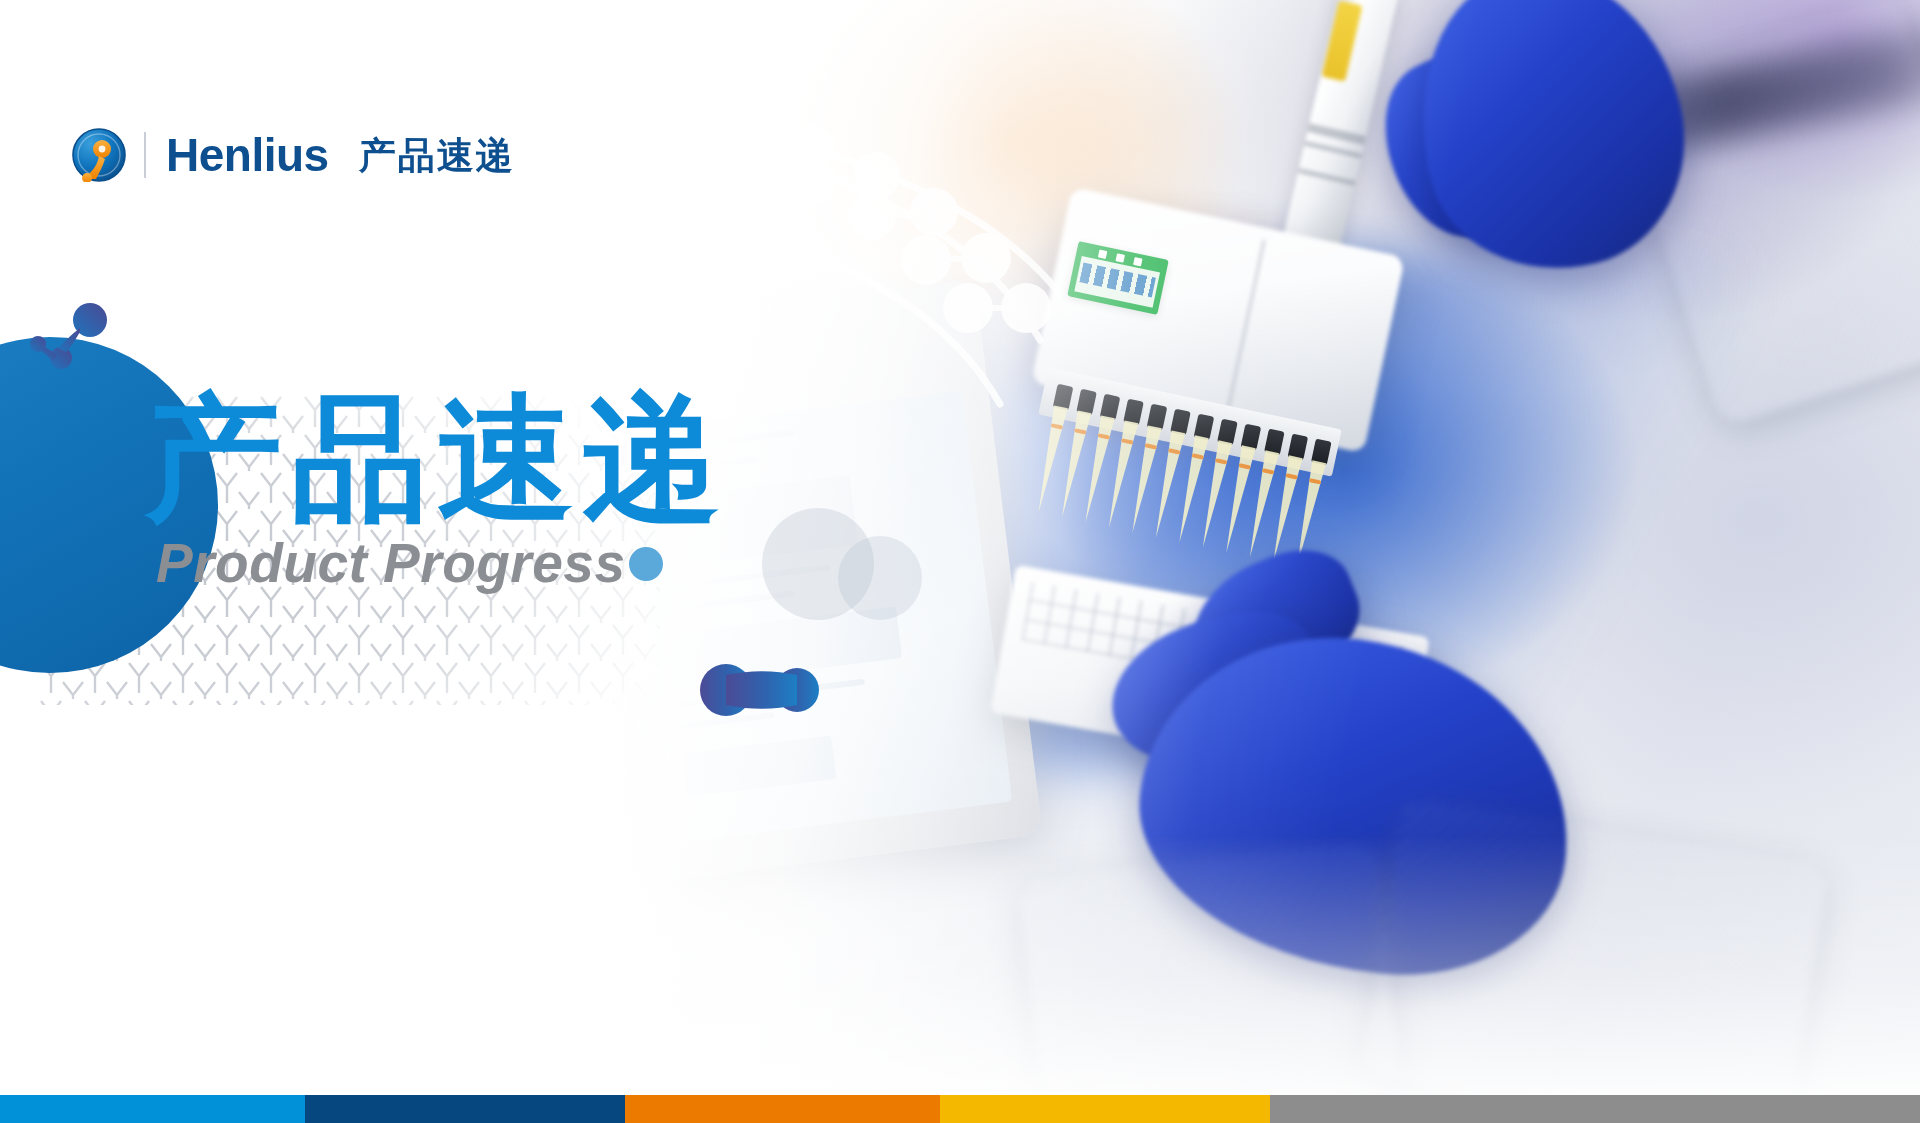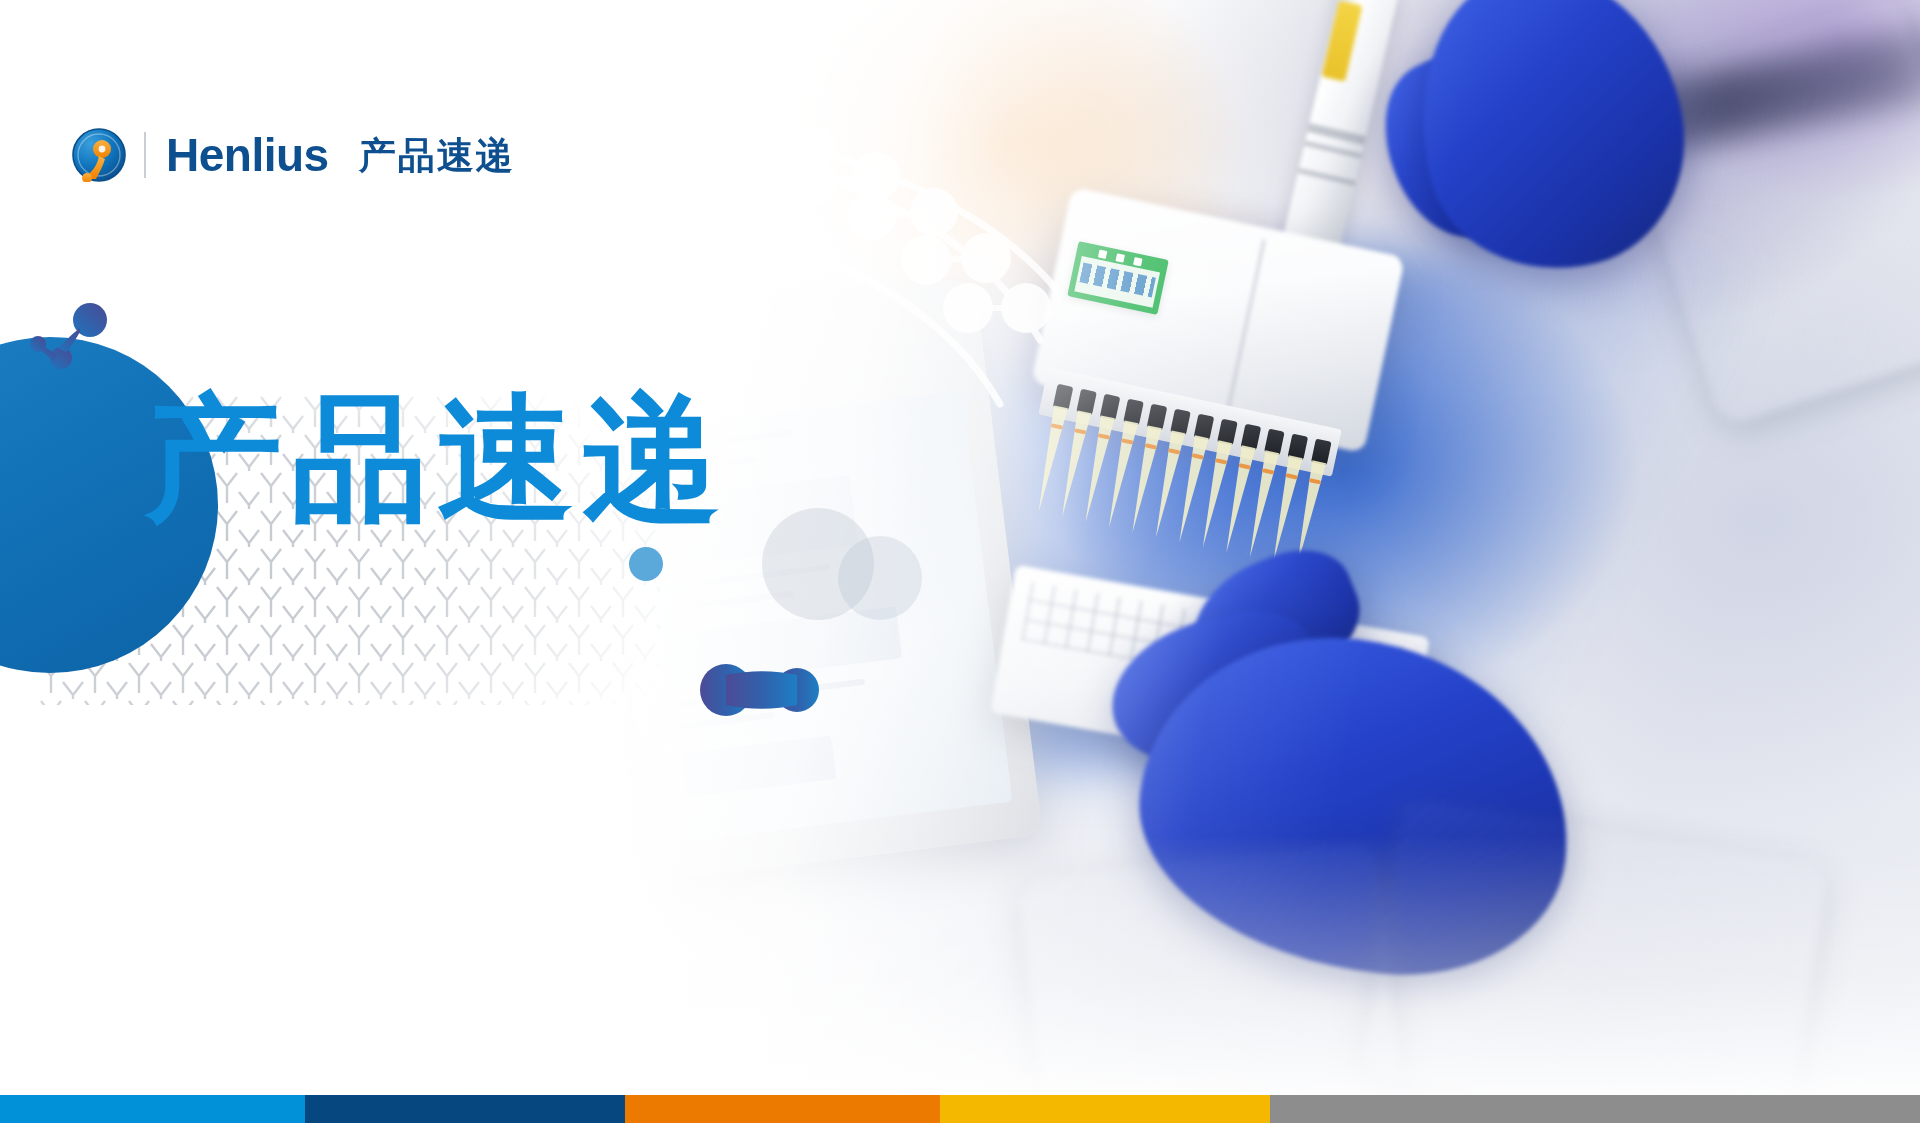--- a/index.html
+++ b/index.html
@@ -476,20 +476,21 @@
         <circle cx="15" cy="50" r="5"></circle>
       </g>
       <circle cx="30" cy="21" r="3.4" fill="#ffffff" fill-opacity=".9"></circle>
     </svg>
     <div class="logo-divider"></div>
     <div class="logo-en">Henlius</div>
     <div class="logo-cn">产品速递</div>
   </div>
 
   <div class="title-cn">产品速递</div>
+  <div class="title-en">Product Progress</div>
 
   <div class="bottom-bar">
     <span style="background: rgb(0, 145, 217); width: 305px;"></span>
     <span style="background: rgb(7, 71, 127); width: 320px;"></span>
     <span style="background: rgb(236, 122, 0); width: 315px;"></span>
     <span style="background: rgb(245, 184, 0); width: 330px;"></span>
     <span style="background: rgb(141, 141, 141); width: 650px;"></span>
   </div>
 
 </div>

